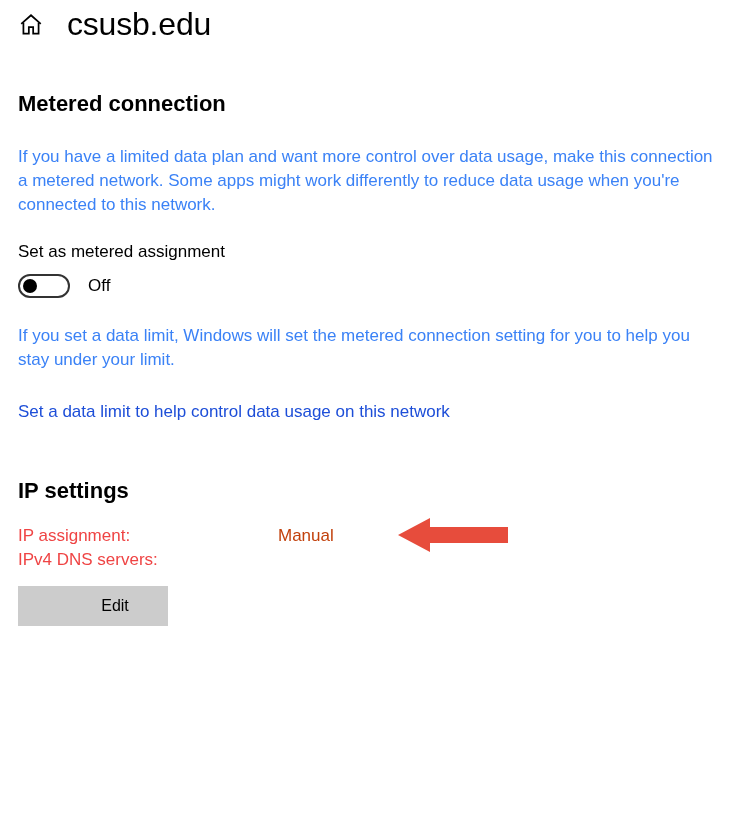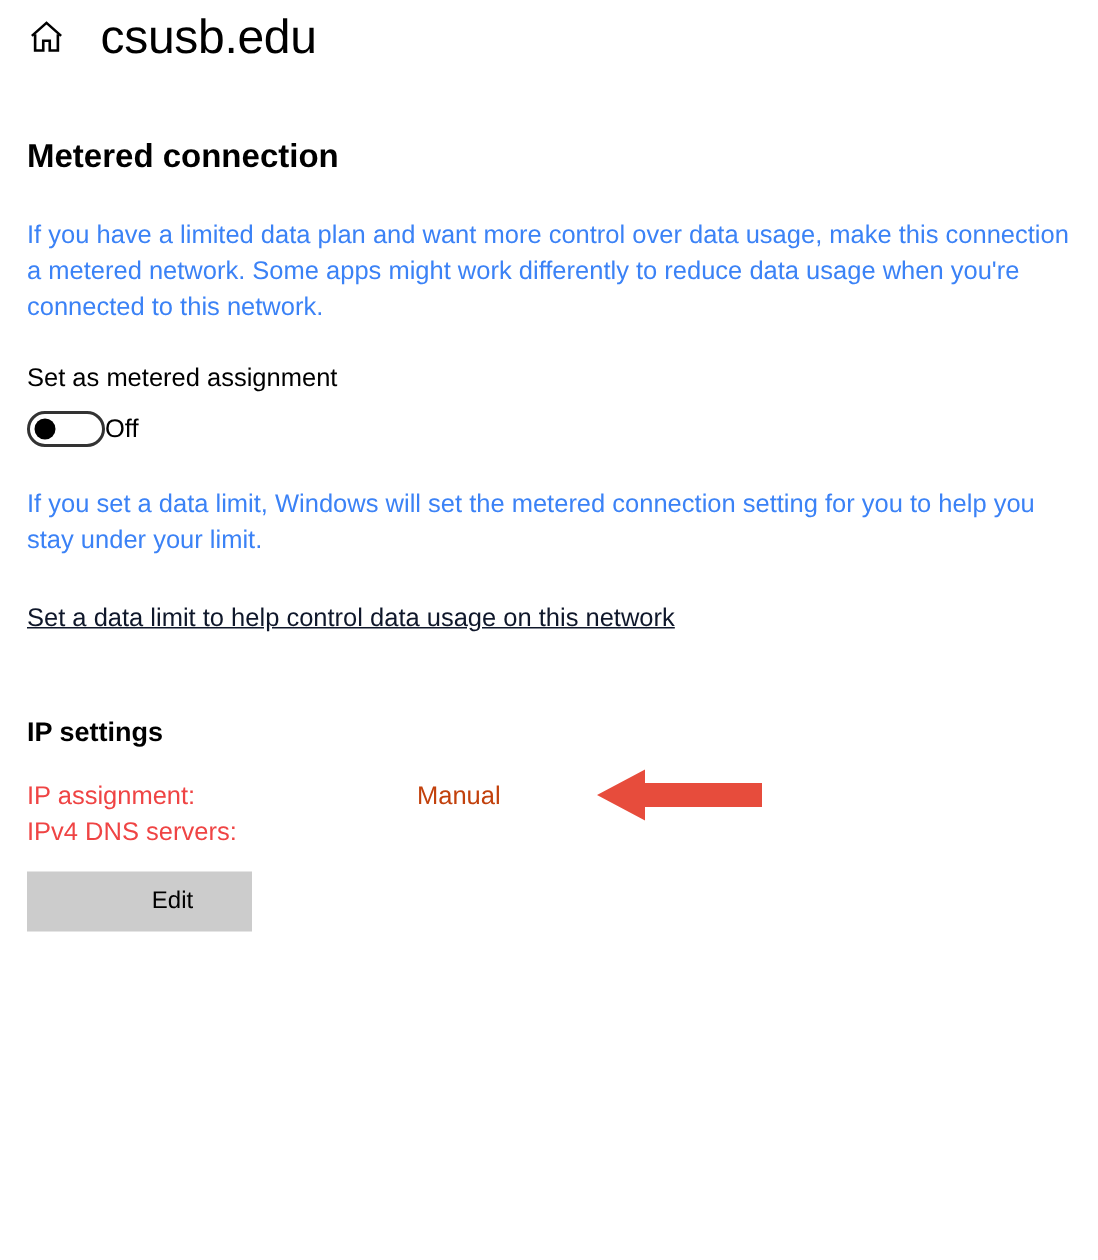--- a/index.html
+++ b/index.html
@@ -31,21 +31,21 @@
       font-size: 32px;
       font-weight: 400;
       letter-spacing: -0.2px;
     }
     .section-heading {
       font-size: 22px;
       font-weight: 600;
       margin-bottom: 28px;
     }
     .section-heading.ip {
-      font-size: 18px;
+      font-size: 22px;
       margin-top: 56px;
       margin-bottom: 22px;
     }
     .body-text {
       font-size: 17px;
       line-height: 1.4;
       color: #3b82f6;
       margin-bottom: 26px;
       max-width: 700px;
     }
@@ -53,20 +53,21 @@
       margin-bottom: 30px;
     }
     .toggle-label {
       font-size: 17px;
       margin-bottom: 12px;
       display: block;
     }
     .toggle-row {
       display: flex;
       align-items: center;
+      gap: 18px;
       margin-bottom: 26px;
     }
     .toggle-switch {
       width: 52px;
       height: 24px;
       border: 2px solid #333;
       border-radius: 14px;
       position: relative;
       background: #fff;
       cursor: pointer;
@@ -77,25 +78,24 @@
       top: 3px;
       width: 14px;
       height: 14px;
       background: #000;
       border-radius: 50%;
     }
     .toggle-state {
       font-size: 17px;
     }
     .link {
-      color: #0f172a;
+      color: #1d4ed8;
       font-size: 17px;
       cursor: pointer;
       display: inline-block;
-      text-decoration: underline;
     }
     .kv-table {
       font-size: 17px;
     }
     .kv-row {
       display: flex;
       align-items: flex-start;
       margin-bottom: 4px;
       position: relative;
     }

